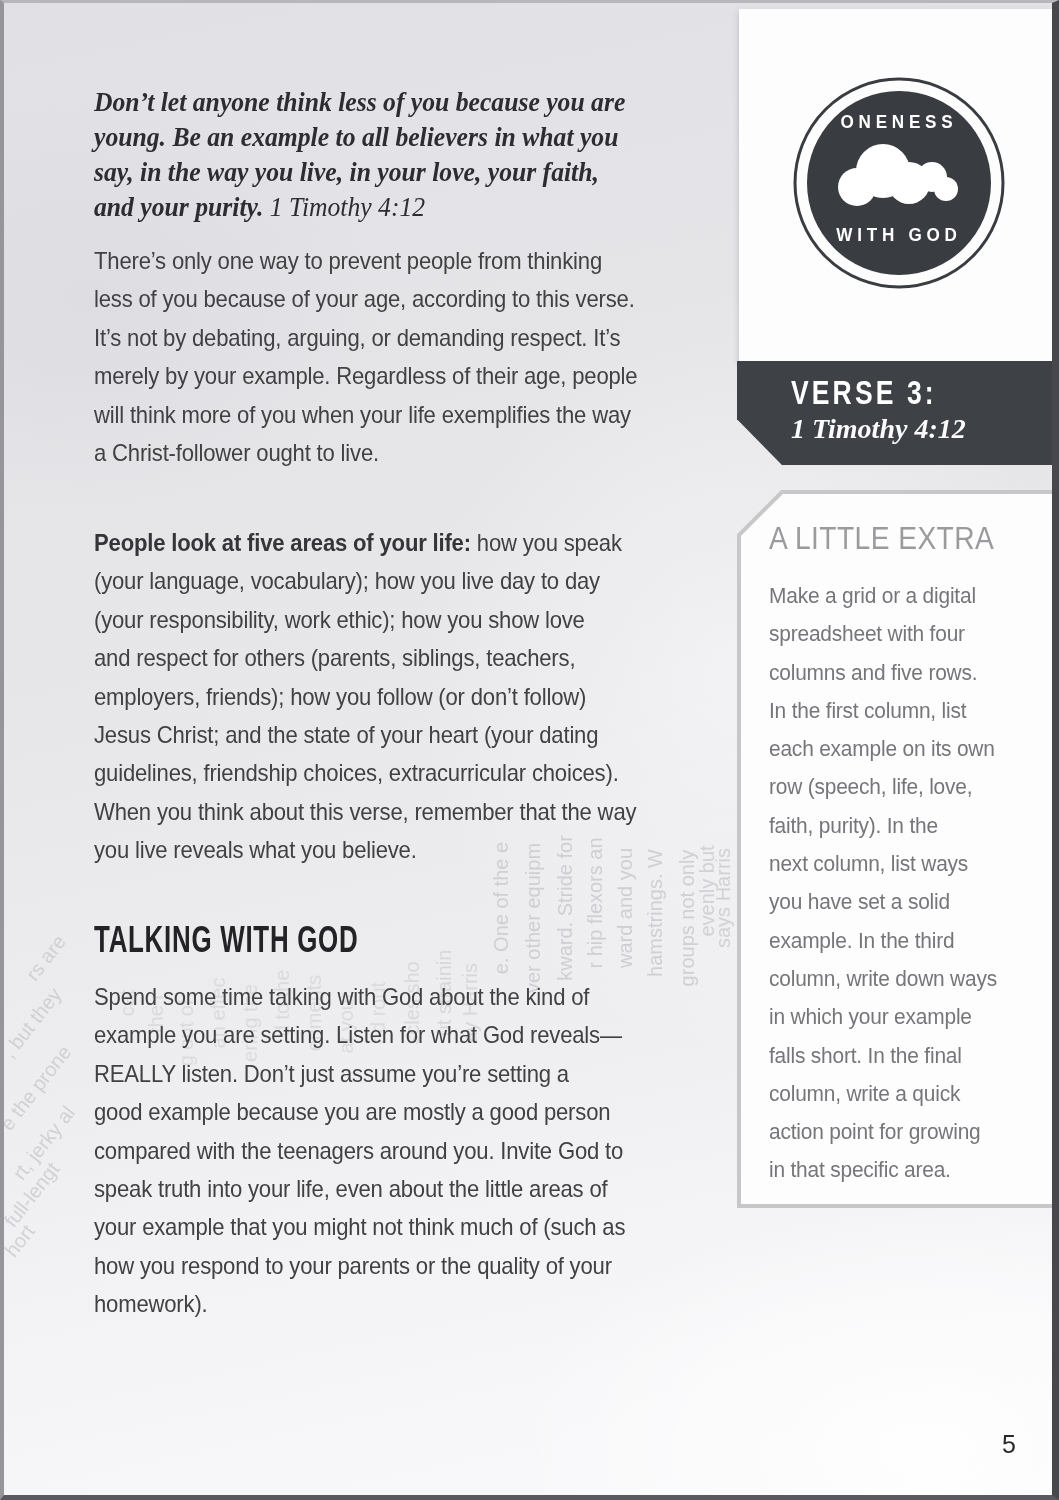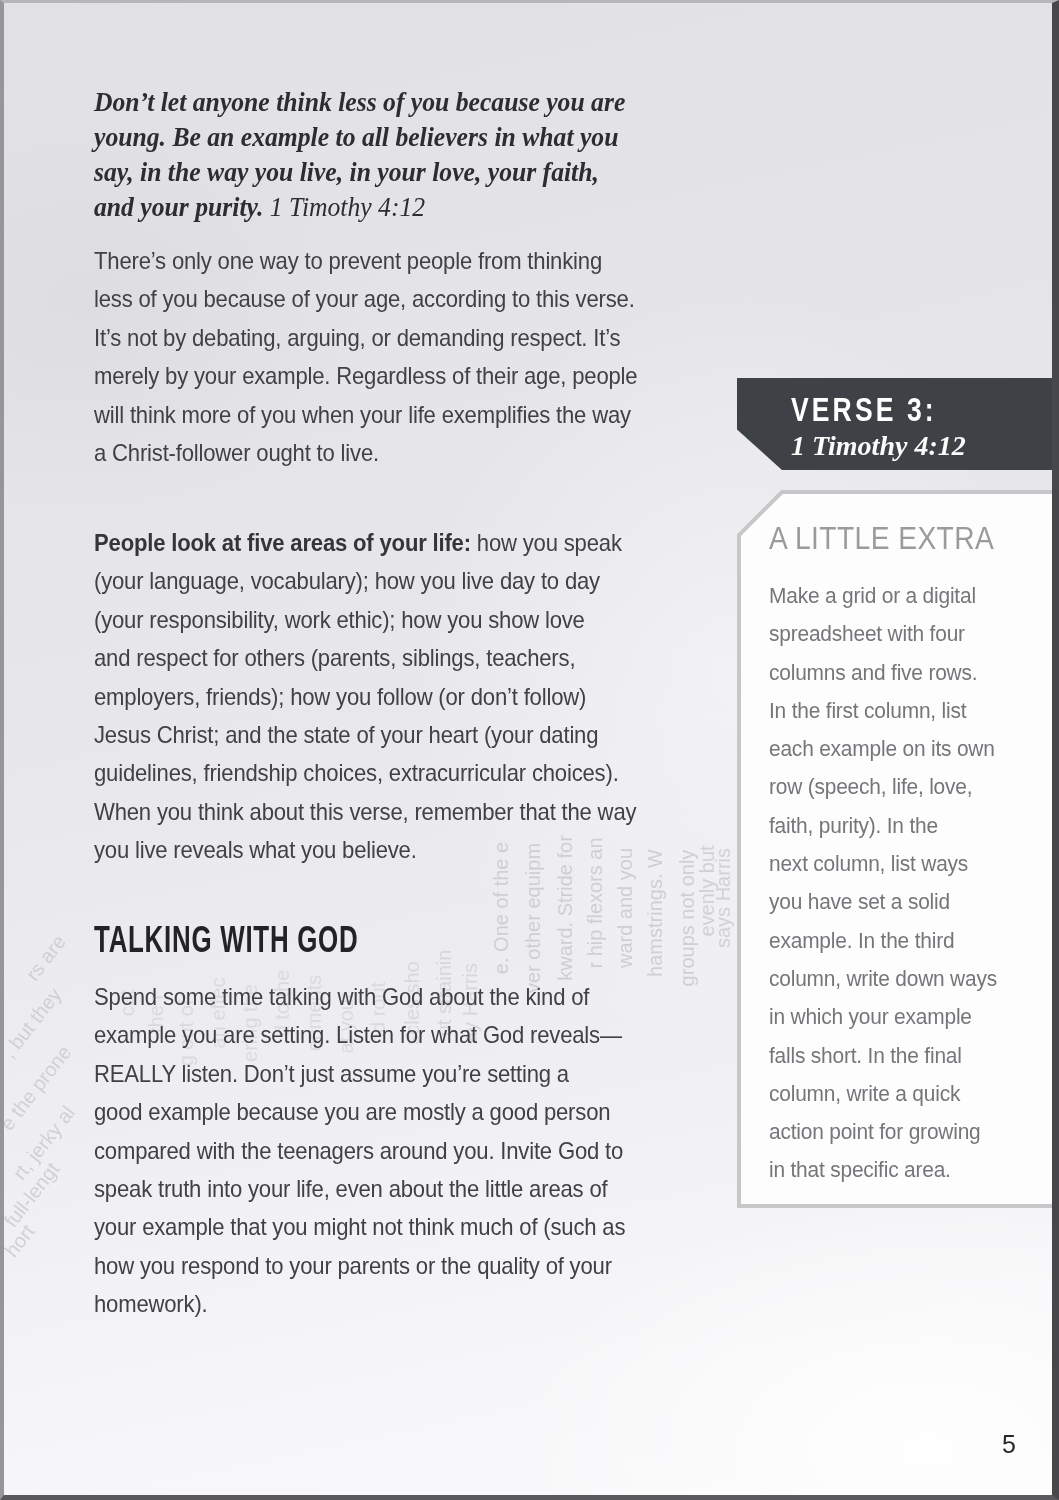--- a/index.html
+++ b/index.html
@@ -56,21 +56,21 @@
   .logo-svg{position:absolute;left:54px;top:68px;}
   .logo-text{
     position:absolute;left:60px;width:200px;text-align:center;
     color:#fff;font-weight:bold;font-size:18px;letter-spacing:5px;
     transform:scaleX(.95);transform-origin:50% 50%;white-space:nowrap;
   }
   .logo-top{top:103px;}
   .logo-bottom{top:216px;}
 
   .banner{
-    position:absolute;left:733px;top:375px;width:321px;height:92px;
+    position:absolute;left:733px;top:358px;width:321px;height:104px;
     background:#3e4145;
     clip-path:polygon(0 0,100% 0,100% 100%,14% 100%,0 56%);
   }
   .banner-title{
     position:absolute;left:54px;top:12px;color:#fff;
     font-size:34px;font-weight:bold;letter-spacing:4px;white-space:nowrap;
     transform:scaleX(.78);transform-origin:0 0;
   }
   .banner-ref{
     position:absolute;left:54px;top:52px;color:#fbfbfc;
@@ -159,20 +159,35 @@
     <div class="bodytext p3">Spend some time talking with God about the kind of
 example you are setting. Listen for what God reveals—
 REALLY listen. Don’t just assume you’re setting a
 good example because you are mostly a good person
 compared with the teenagers around you. Invite God to
 speak truth into your life, even about the little areas of
 your example that you might not think much of (such as
 how you respond to your parents or the quality of your
 homework).</div>
 
+    <div class="card">
+      <svg class="logo-svg" width="212" height="212" viewBox="0 0 212 212">
+        <circle cx="106" cy="106" r="104" fill="none" stroke="#393c40" stroke-width="3"></circle>
+        <circle cx="106" cy="106" r="92" fill="#393c40"></circle>
+        <g fill="#ffffff">
+          <circle cx="64" cy="110" r="19"></circle>
+          <circle cx="90" cy="94" r="27"></circle>
+          <circle cx="116" cy="106" r="21"></circle>
+          <circle cx="139" cy="100" r="15"></circle>
+          <circle cx="153" cy="112" r="12"></circle>
+        </g>
+      </svg>
+      <div class="logo-text logo-top">ONENESS</div>
+      <div class="logo-text logo-bottom">WITH GOD</div>
+    </div>
 
     <div class="banner">
       <div class="banner-title">VERSE 3:</div>
       <div class="banner-ref">1 Timothy 4:12</div>
     </div>
 
     <div class="extra-box">
       <svg class="extra-border" width="321" height="718" viewBox="0 0 321 718">
         <path d="M45,2 L319,2 L319,716 L2,716 L2,45 Z" fill="#fdfdfe" stroke="#c7c7ca" stroke-width="4"></path>
       </svg>

